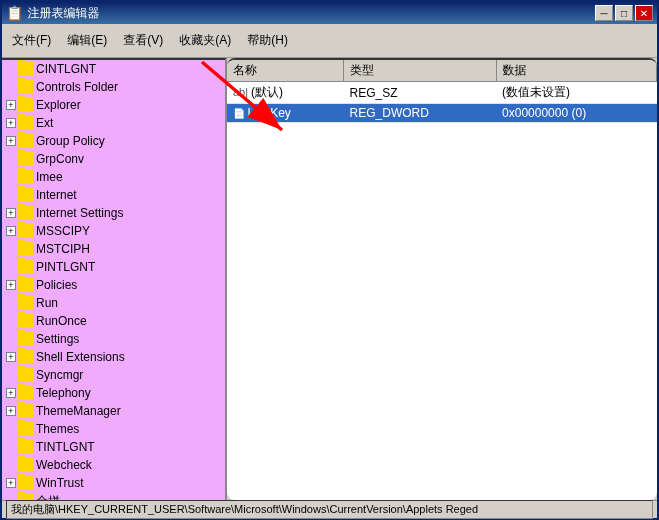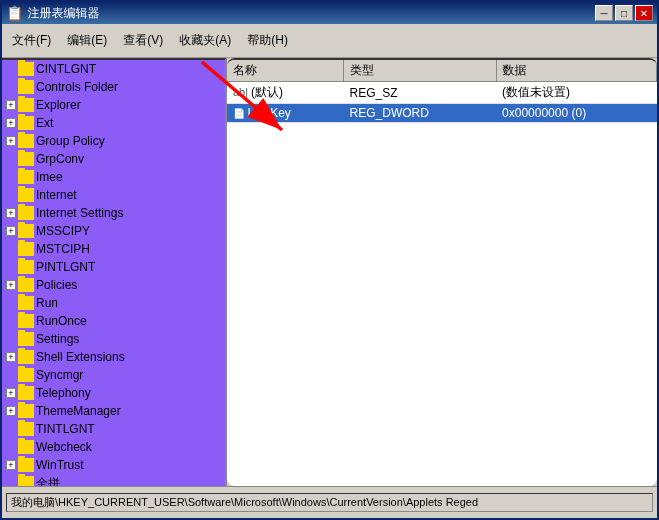--- a/index.html
+++ b/index.html
@@ -80,21 +80,21 @@
     
     .main-content {
       display: flex;
       flex: 1;
       overflow: hidden;
     }
 
     
     .tree-panel {
       width: 225px;
-      background: #8b5cf6;
+      background: #f0abfc;
       border-right: 2px solid #888;
       overflow-y: auto;
       overflow-x: hidden;
       flex-shrink: 0;
       border-top: 2px inset #888;
       position: relative;
     }
     .tree-panel::-webkit-scrollbar { width: 16px; }
     .tree-panel::-webkit-scrollbar-track { background: #d4d0c8; }
     .tree-panel::-webkit-scrollbar-thumb { background: #a0a0a0; border: 1px solid #888; }
@@ -177,21 +177,21 @@
       padding: 2px 6px;
       font-size: 12px;
     }
     .row-selected {
       background: #316ac5;
       color: #ffffff;
     }
 
     
     .status-bar {
-      height: 32px;
+      height: 18px;
       background: #d4d0c8;
       border-top: 1px solid #888;
       display: flex;
       align-items: center;
       padding: 0 4px;
       font-size: 11px;
       flex-shrink: 0;
     }
     .status-bar-content {
       border: 1px inset #888;
@@ -357,20 +357,25 @@
       </div>
       <div class="tree-item indent-1">
         <span class="expand-btn">+</span>
         <span class="folder-icon"></span>
         <span class="tree-label">Telephony</span>
       </div>
       <div class="tree-item indent-1">
         <span class="expand-btn">+</span>
         <span class="folder-icon"></span>
         <span class="tree-label">ThemeManager</span>
+      </div>
+      <div class="tree-item indent-1">
+        <span class="expand-placeholder"></span>
+        <span class="folder-icon"></span>
+        <span class="tree-label">Themes</span>
       </div>
       <div class="tree-item indent-1">
         <span class="expand-placeholder"></span>
         <span class="folder-icon"></span>
         <span class="tree-label">TINTLGNT</span>
       </div>
       <div class="tree-item indent-1">
         <span class="expand-placeholder"></span>
         <span class="folder-icon"></span>
         <span class="tree-label">Webcheck</span>

